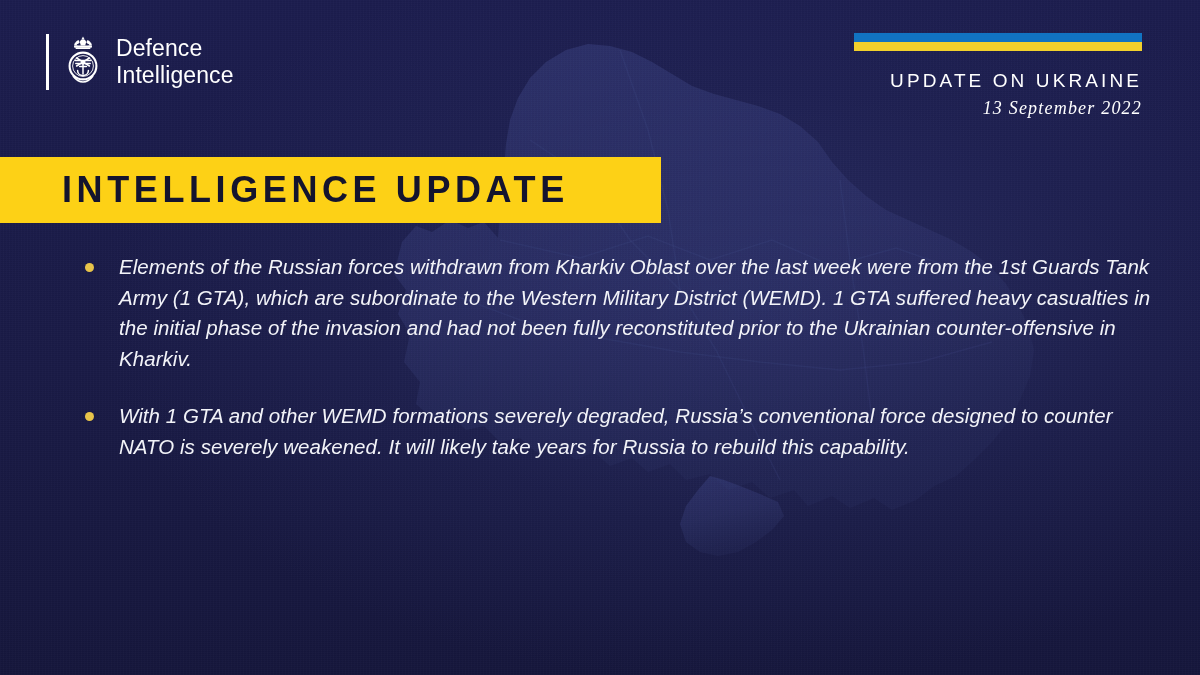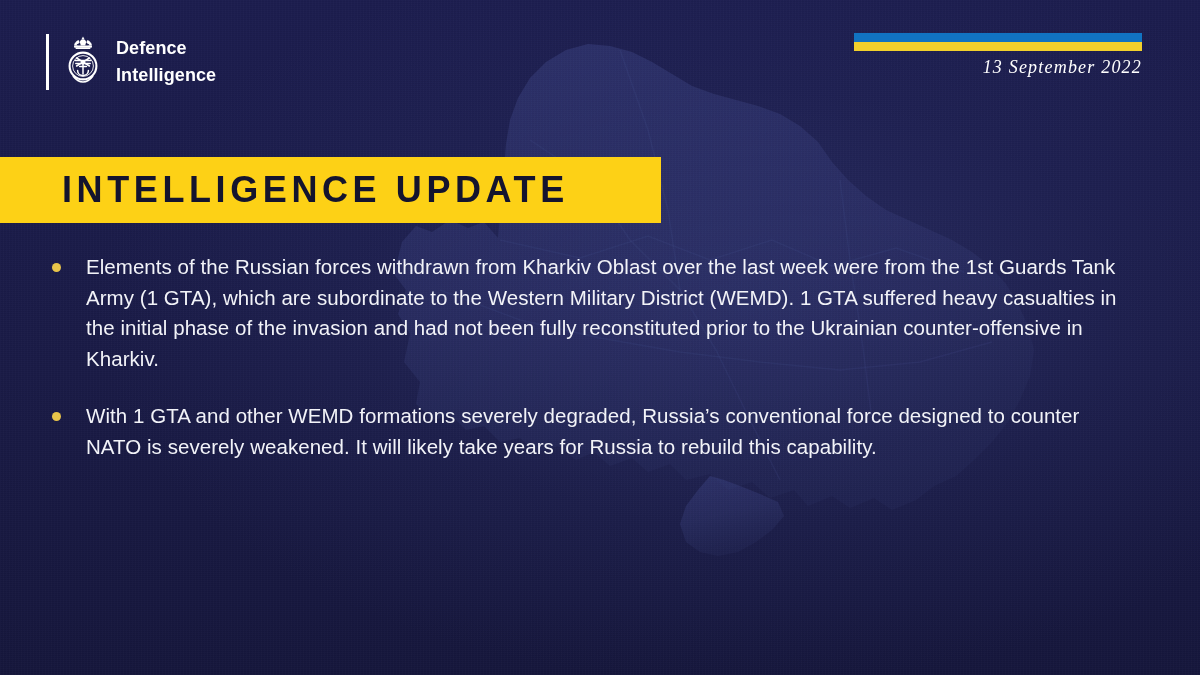--- a/index.html
+++ b/index.html
@@ -45,23 +45,23 @@
     display:flex; align-items:center;
   }
   .logo-divider {
     width:3px; height:56px;
     background:#ffffff;
     margin-right:14px;
   }
   .crest { width:40px; height:54px; margin-right:13px; }
   .org-name {
     color:#ffffff;
-    font-size:18px;
+    font-size:23px;
     line-height:27px;
-    font-weight:700;
+    font-weight:400;
     letter-spacing:0.1px;
     white-space:pre-line;
   }
 
   .header-right {
     position:absolute; right:58px; top:33px;
     text-align:right;
   }
   .flag-bar { width:288px; height:18px; margin-left:auto; }
   .flag-blue { width:100%; height:9px; background:#1173c2; }
@@ -98,22 +98,23 @@
     color:#14142e;
     font-size:36px;
     font-weight:700;
     letter-spacing:4.6px;
     white-space:nowrap;
   }
 
   
   .bullets {
     position:absolute;
-    left:45px; top:252px;
+    left:78px; top:252px;
     width:1090px;
+    font-style:italic;
   }
   .bullet-item {
     position:relative;
     padding-left:41px;
     margin-bottom:27px;
   }
   .bullet-item:last-child { margin-bottom:0; }
   .bullet-dot {
     position:absolute;
     left:7px; top:11px;
@@ -212,20 +213,21 @@
 
     <div class="org-name">Defence
 Intelligence</div>
   </div>
 
   <div class="header-right">
     <div class="flag-bar">
       <div class="flag-blue"></div>
       <div class="flag-yellow"></div>
     </div>
+    <div class="update-label">UPDATE ON UKRAINE</div>
     <div class="update-date">13 September 2022</div>
   </div>
 
   <div class="banner">
     <div class="banner-text">INTELLIGENCE UPDATE</div>
   </div>
 
   <div class="bullets">
 
     <div class="bullet-item">

